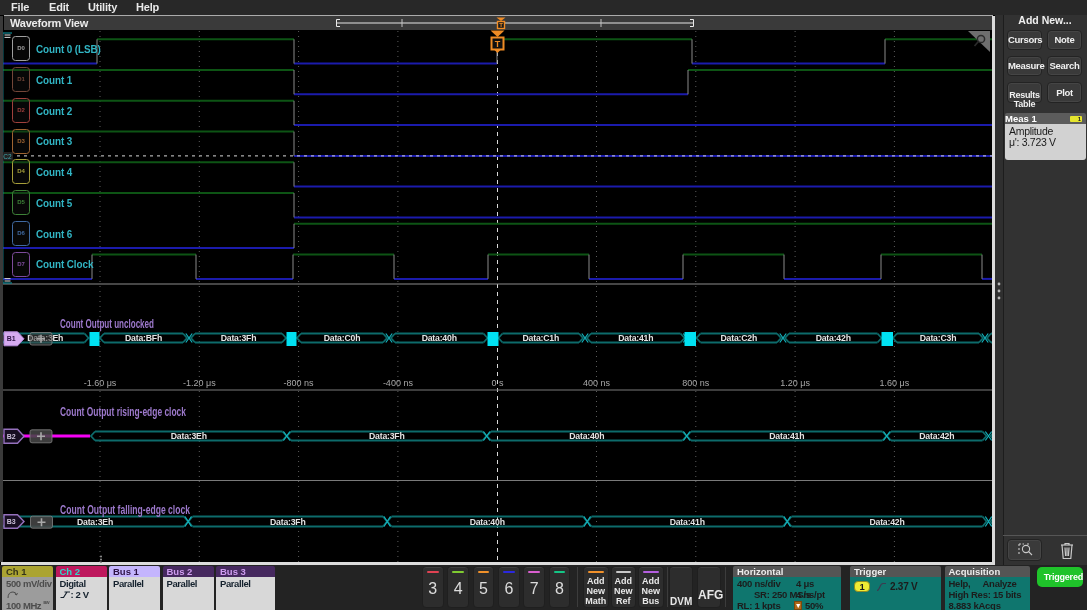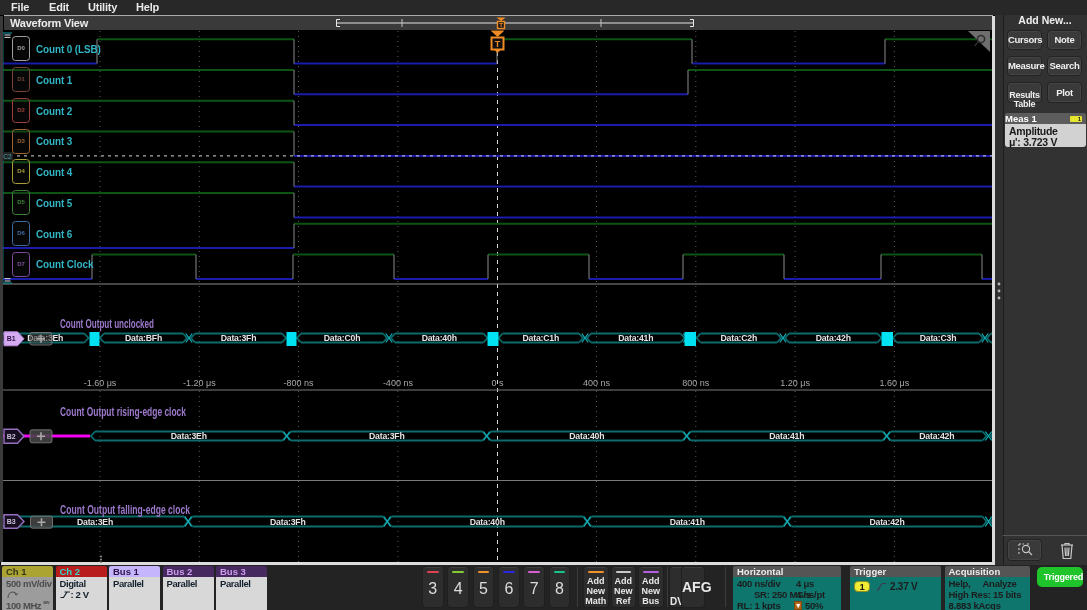--- a/index.html
+++ b/index.html
@@ -323,21 +323,21 @@
   </svg>
 <div class="abs" style="left:1003px;top:14px;width:84px;height:13px;text-align:center;font-size:10.5px;font-weight:bold;color:#f0f0f0">Add New...</div>
 <div class="btn" style="left:1007px;top:30px;width:35px;height:20px;font-size:9.5px;line-height:18px;letter-spacing:-0.3px">Cursors</div>
 <div class="btn" style="left:1047px;top:30px;width:35px;height:20px;font-size:9.5px;line-height:18px;letter-spacing:-0.3px">Note</div>
 <div class="btn" style="left:1007px;top:56px;width:35px;height:20px;font-size:9.5px;line-height:18px;letter-spacing:-0.3px">Measure</div>
 <div class="btn" style="left:1047px;top:56px;width:35px;height:20px;font-size:9.5px;line-height:18px;letter-spacing:-0.3px">Search</div>
 <div class="btn" style="left:1007px;top:82px;width:35px;height:21px;font-size:9px;line-height:9px;padding-top:8px;letter-spacing:-0.3px">Results<br>Table</div>
 <div class="btn" style="left:1047px;top:82px;width:35px;height:21px;font-size:9.5px;line-height:19px;letter-spacing:-0.3px">Plot</div>
 <div class="abs" style="left:1005px;top:113px;width:81px;height:11px;background:#5c5c5c;border-radius:2px 2px 0 0;color:#fff;font-size:9.5px;font-weight:bold;line-height:11px;">Meas 1</div>
 <div class="abs" style="left:1070px;top:115.5px;width:12px;height:6.5px;background:#e6e62e;border-radius:1px;color:#222;font-size:6px;font-weight:bold;text-align:right;line-height:6.5px;padding-right:1px">1</div>
-<div class="abs" style="left:1005px;top:124px;width:81px;height:23px;background:#d2d2d2;border-radius:0 0 3px 3px;color:#1a1a1a;font-size:10.5px;font-weight:bold;letter-spacing:-0.3px">
+<div class="abs" style="left:1005px;top:124px;width:81px;height:36px;background:#d2d2d2;border-radius:0 0 3px 3px;color:#1a1a1a;font-size:10.5px;font-weight:normal;letter-spacing:-0.3px">
     <div style="position:absolute;left:4px;top:1px">Amplitude</div>
     <div style="position:absolute;left:4px;top:11.5px">μ': 3.723 V</div>
   </div>
 <div class="abs" style="left:1003px;top:535px;width:84px;height:1px;background:#565656"></div>
 <div class="btn" style="left:1007px;top:539px;width:35px;height:22px"><svg width="33" height="20">
       <g stroke="#c9c9c9" fill="none" stroke-width="1.1">
         <path d="M11 4 H16 M11 4 V6 M11 8 V10 M11 12 V14" stroke-dasharray="2,1.5"></path>
         <path d="M19 4 H21"></path>
         <circle cx="18" cy="9" r="3.6"></circle>
         <line x1="20.5" y1="11.5" x2="24" y2="15"></line>
@@ -358,41 +358,41 @@
 <div class="hd" style="background:#aba432;color:#33331a">Ch 1</div>
 <div class="bd" style="background:#9c9c9c;color:#4c4c4c">
 <div style="height:11px">500 mV/div</div>
 <div style="height:10px"><svg width="12" height="9" style="margin-top:1px">
           <path d="M2 8 Q2 2 7 2 Q10 2 10.5 5 M10.5 5 L8.8 3.8 M10.5 5 L11.5 3.2" stroke="#4c4c4c" fill="none" stroke-width="1"></path>
         </svg></div>
 <div style="height:11px">100 MHz <span style="font-size:6px;vertical-align:3px">ᴮᵂ</span></div>
 </div>
   </div>
 <div class="badge" style="left:55.5px;top:565.5px;width:51px;height:44.5px">
-<div class="hd" style="background:#b91c1c;color:#2fd8c8">Ch 2</div>
+<div class="hd" style="background:#be185d;color:#2fd8c8">Ch 2</div>
 <div class="bd" style="background:#d8d8d8;color:#15222e">
 <div style="height:11px">Digital</div>
 <div style="height:11px"><svg width="11" height="9" style="vertical-align:-1px">
           <path d="M0.5 7.5 H3.5 L7 2 M4.5 2 H10" stroke="#15222e" fill="none" stroke-width="1.2"></path>
         </svg>: 2 V</div>
 </div>
   </div>
 <div class="badge" style="left:109px;top:565.5px;width:51px;height:44.5px">
 <div class="hd" style="background:#c4b5fd;color:#2d1244">Bus 1</div>
 <div class="bd" style="background:#d8d8d8;color:#15222e">
 <div style="height:11px">Parallel</div>
 </div>
   </div>
 <div class="badge" style="left:162.5px;top:565.5px;width:51px;height:44.5px">
 <div class="hd" style="background:#46295f;color:#cf9df0">Bus 2</div>
 <div class="bd" style="background:#d8d8d8;color:#15222e">
 <div style="height:11px">Parallel</div>
 </div>
   </div>
-<div class="badge" style="left:216px;top:565.5px;width:51px;height:44.5px">
+<div class="badge" style="left:216px;top:565.5px;width:59px;height:44.5px">
 <div class="hd" style="background:#46295f;color:#cf9df0">Bus 3</div>
 <div class="bd" style="background:#d8d8d8;color:#15222e">
 <div style="height:11px">Parallel</div>
 </div>
   </div>
 <div class="numbtn" style="left:422.0px;width:21.5px">
     <div class="bar" style="background:#e04253"></div>
     <div class="n">3</div>
   </div>
 <div class="numbtn" style="left:447.4px;width:21.5px">
@@ -424,21 +424,21 @@
   </div>
 <div class="addbtn" style="left:610.5px;width:25.5px">
     <div style="position:absolute;left:4px;right:4px;top:4px;height:2px;border-radius:1px;background:#c9c9c9"></div>
     <div style="margin-top:3px">Add<br>New<br>Ref</div>
   </div>
 <div class="addbtn" style="left:638px;width:25.5px">
     <div style="position:absolute;left:4px;right:4px;top:4px;height:2px;border-radius:1px;background:#b55fe0"></div>
     <div style="margin-top:3px">Add<br>New<br>Bus</div>
   </div>
 <div class="addbtn" style="left:669px;width:23.5px;font-size:10px;padding-top:30px">DVM</div>
-<div class="addbtn" style="left:681px;width:23.5px;font-size:14px;padding-top:15px">AFG</div>
+<div class="addbtn" style="left:697px;width:23.5px;font-size:12px;padding-top:23px">AFG</div>
 <div class="panelhd" style="left:733px;top:566px;width:107.5px">Horizontal</div>
 <div class="panelbd" style="left:733px;top:577px;width:107.5px;height:33px">
 <div style="left:4px;top:1px">400 ns/div</div>
     <div style="left:63px;top:1px">4 μs</div>
 <div style="left:21px;top:12px">SR: 250 MS/s</div>
     <div style="left:63px;top:12px">4 ns/pt</div>
 <div style="left:4px;top:23px">RL: 1 kpts</div>
 <div style="left:61px;top:23.5px"><svg width="8" height="9">
         <rect x="0.5" y="0.5" width="7" height="8" fill="#b06818" stroke="#7a4810"></rect>
         <text x="4" y="7" font-size="7" font-weight="bold" fill="#fff" text-anchor="middle" font-family="Liberation Sans">▼</text>

